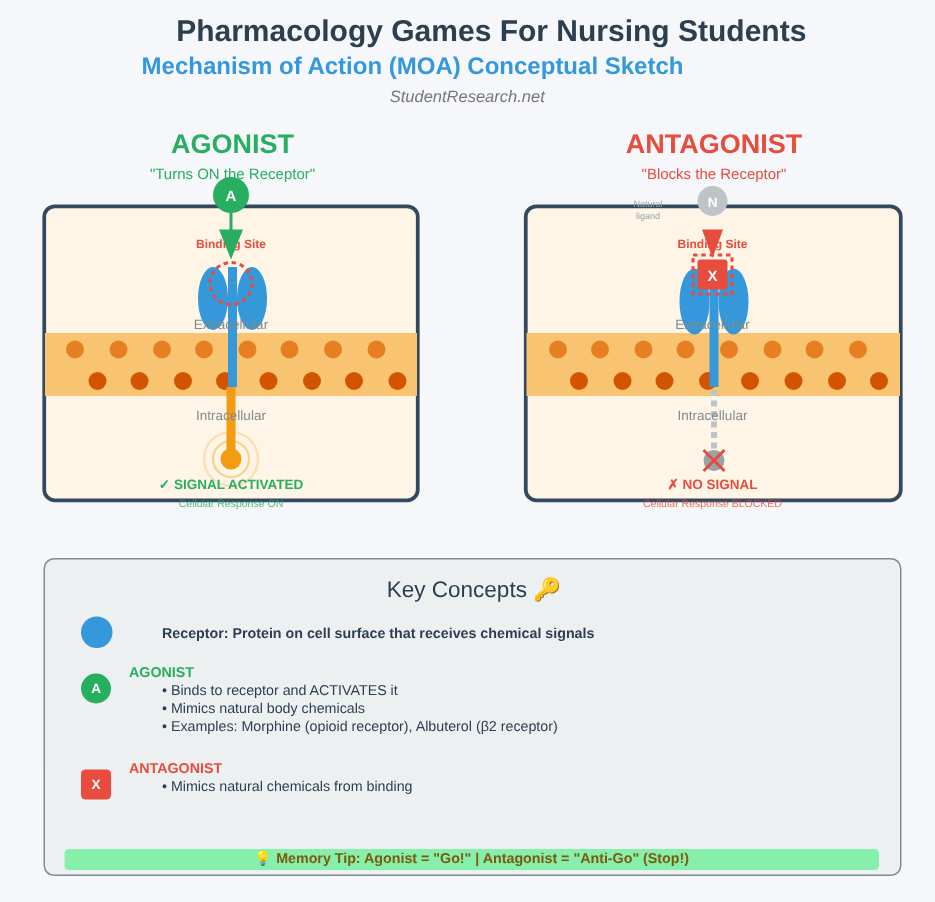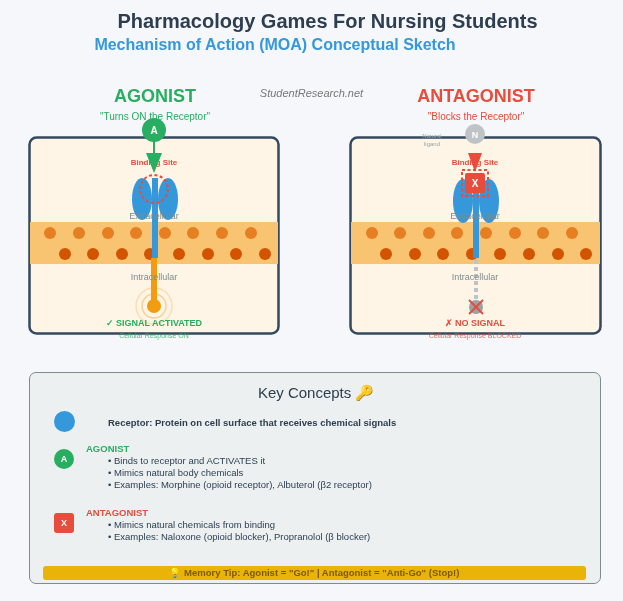--- a/index.html
+++ b/index.html
@@ -1,29 +1,29 @@
 <!DOCTYPE html>
 <html><head>
 <meta charset="utf-8">
 <style>
   * { box-sizing: border-box; margin: 0; padding: 0; }
   html, body { width: 623px; height: 601px; background: #f5f7fa; overflow: hidden; }
   body { font-family: "Liberation Sans", sans-serif; position: relative; }
   .abs { position: absolute; }
   .title { left: 16px; width: 623px; top: 10px; text-align: center; font-size: 20px; font-weight: bold; color: #2c3e50; }
   .subtitle { left: 0; width: 550px; top: 36px; text-align: center; font-size: 16px; font-weight: bold; color: #3498db; }
-  .source { left: 0; width: 623px; top: 59px; text-align: center; font-size: 11px; font-style: italic; color: #777; margin-top: 28px; }
+  .source { left: 0; width: 623px; top: 59px; text-align: center; font-size: 11px; font-style: italic; color: #777; }
   .panel-title { width: 260px; text-align: center; font-size: 18px; font-weight: bold; }
   .panel-sub { width: 260px; text-align: center; font-size: 10px; }
   svg text { font-family: "Liberation Sans", sans-serif; }
   .key-box { left: 29px; top: 372px; width: 572px; height: 212px; background: #ecf0f1; border: 1.5px solid #7f8c8d; border-radius: 7px; }
   .key-title { left: 0; width: 572px; top: 11px; text-align: center; font-size: 15px; font-weight: normal; color: #2c3e50; }
   .key-row-text { font-size: 9.5px; color: #2c3e50; line-height: 12px; margin-left: 22px; }
   .key-head { font-size: 9.5px; font-weight: bold; line-height: 12px; }
-  .tip { left: 13px; top: 193px; width: 543px; height: 14px; background: #eab308; border-radius: 3px; text-align: center; font-size: 9.5px; font-weight: bold; color: #7d5a0a; line-height: 14px; }
+  .tip { left: 13px; top: 193px; width: 543px; height: 14px; background: #86efac; border-radius: 3px; text-align: center; font-size: 9.5px; font-weight: bold; color: #7d5a0a; line-height: 14px; }
 </style>
 </head>
 <body>
 
 <div class="abs title">Pharmacology Games For Nursing Students</div>
 <div class="abs subtitle">Mechanism of Action (MOA) Conceptual Sketch</div>
 <div class="abs source">StudentResearch.net</div>
 
 <div class="abs panel-title" style="left:25px; top:86px; color:#27ae60;">AGONIST</div>
 <div class="abs panel-sub" style="left:25px; top:111px; color:#27ae60;">"Turns ON the Receptor"</div>
@@ -143,17 +143,16 @@
     <div class="key-head" style="color:#27ae60;">AGONIST</div>
     <div class="key-row-text">• Binds to receptor and ACTIVATES it</div>
     <div class="key-row-text">• Mimics natural body chemicals</div>
     <div class="key-row-text">• Examples: Morphine (opioid receptor), Albuterol (β2 receptor)</div>
   </div>
 
   <div class="abs" style="left:24px; top:140px; width:20px; height:20px; border-radius:3px; background:#e74c3c; color:#fff; font-size:9px; font-weight:bold; text-align:center; line-height:20px;">X</div>
   <div class="abs" style="left:56px; top:134px;">
     <div class="key-head" style="color:#e74c3c;">ANTAGONIST</div>
     <div class="key-row-text">• Mimics natural chemicals from binding</div>
-    <div class="key-row-text">• Examples: Naloxone (opioid blocker), Propranolol (β blocker)</div>
   </div>
 
   <div class="abs tip">💡 Memory Tip: Agonist = "Go!" | Antagonist = "Anti-Go" (Stop!)</div>
 </div>
 
 </body></html>

